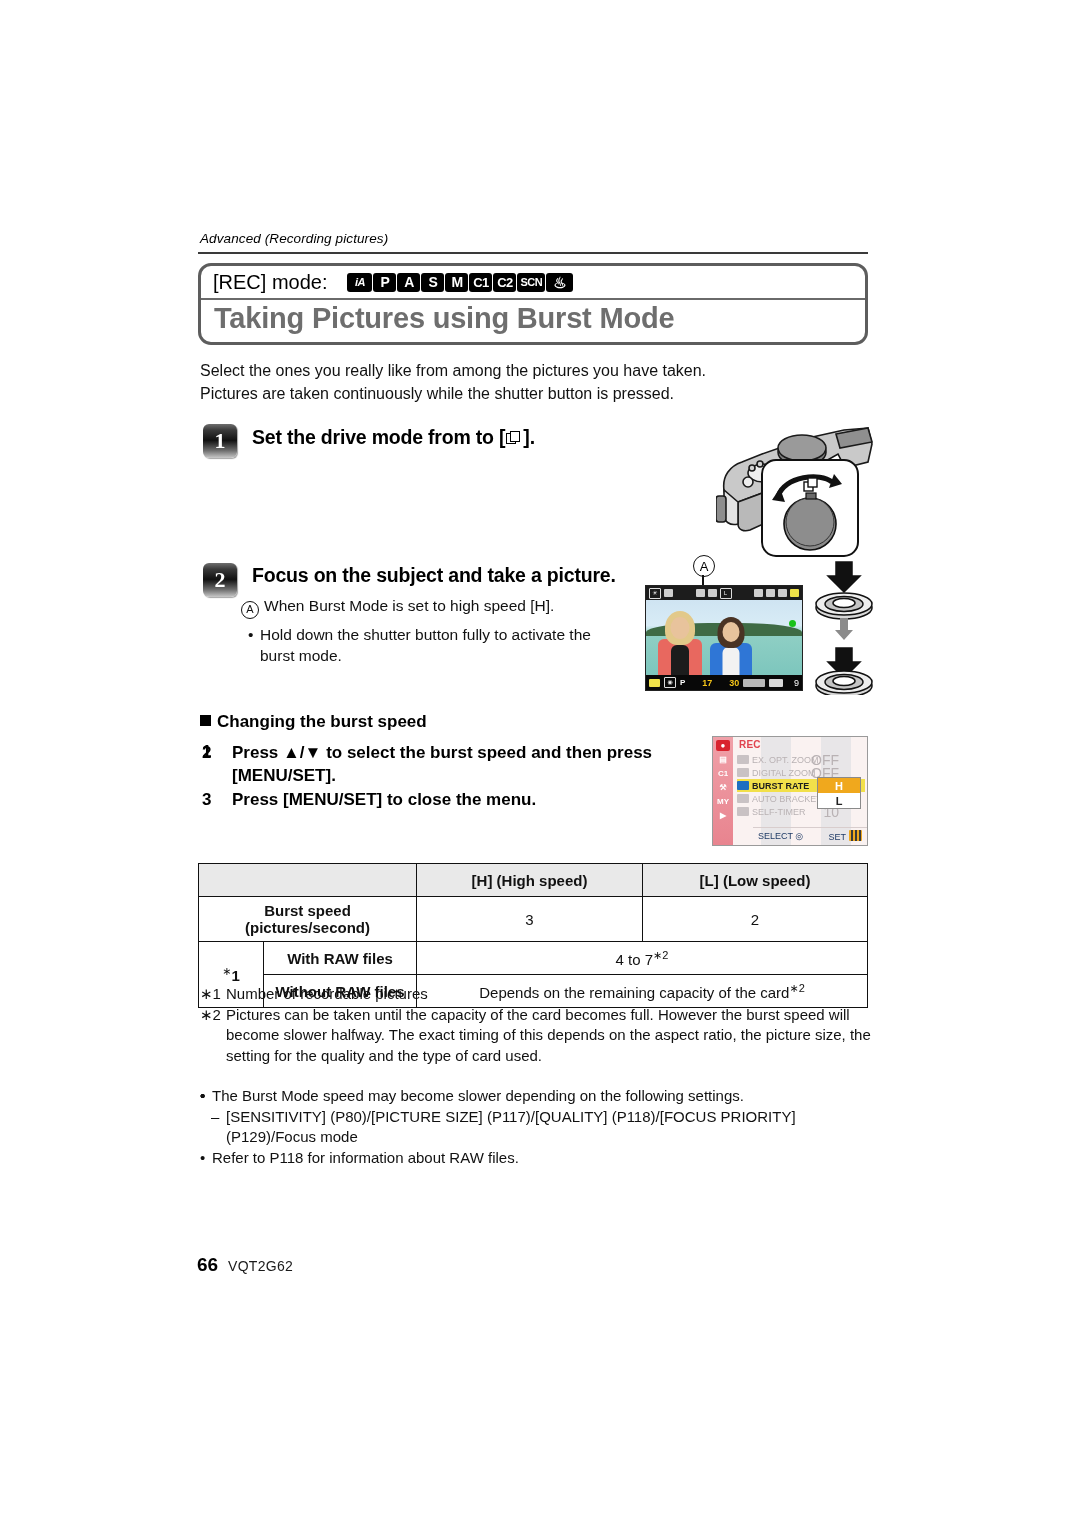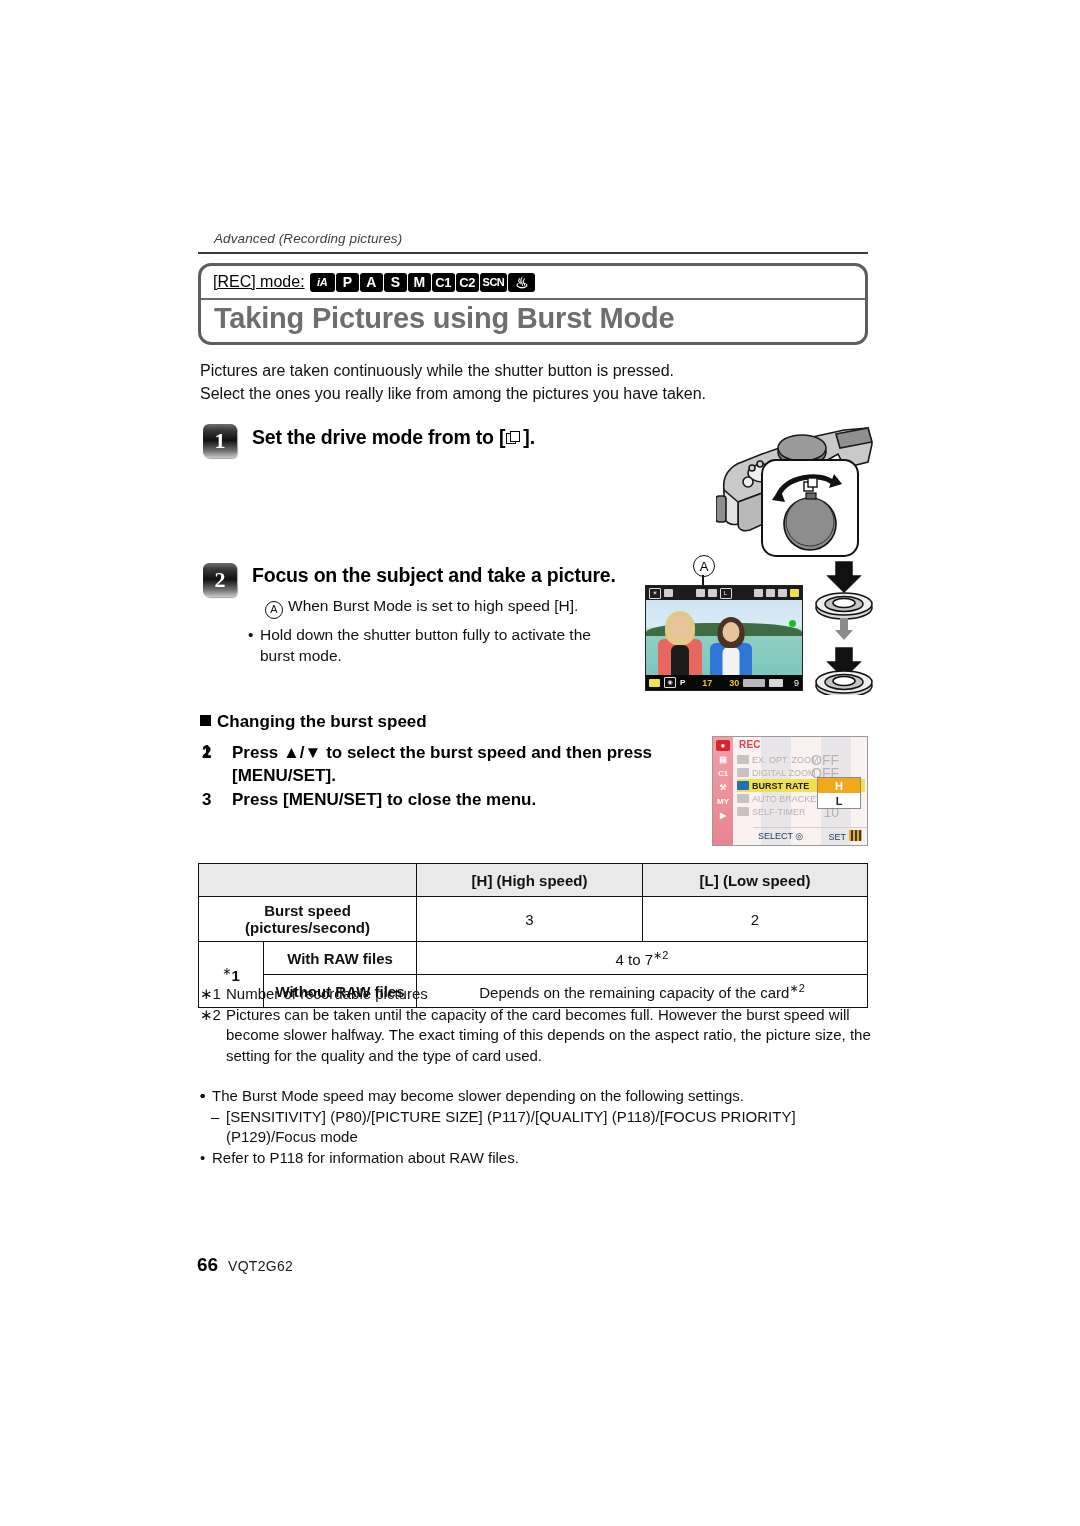--- a/index.html
+++ b/index.html
@@ -23,23 +23,22 @@
     height: 1526px;
   }
 
   
   .running-head {
     position: absolute;
     left: 200px;
     top: 231px;
     font-size: 13.5px;
     font-style: italic;
-    color: #404040;
+    color: #000000;
     letter-spacing: .1px;
-    margin-left: 14px;
   }
   .head-rule {
     position: absolute;
     left: 198px;
     top: 252px;
     width: 670px;
     height: 2px;
     background: #3a3a3a;
   }
 
@@ -60,25 +59,24 @@
     left: 0; top: 0;
     width: 100%;
     height: 34px;
     border-bottom: 2px solid #6a6a6a;
     box-sizing: border-box;
     display: flex;
     align-items: center;
     padding-left: 12px;
   }
   .mode-label {
-    font-size: 16px;
+    font-size: 20px;
     color: #000;
-    margin-right: 5px;
+    margin-right: 20px;
     white-space: nowrap;
-    text-decoration: underline;
   }
   .mode-icons { display: flex; align-items: center; gap: 1px; }
   .mi {
     display: inline-flex;
     align-items: center;
     justify-content: center;
     background: #000;
     color: #fff;
     font-weight: bold;
     border-radius: 3px;
@@ -156,21 +154,21 @@
     position: absolute;
     border: 1.4px solid #000;
     box-sizing: border-box;
     background: #fff;
   }
   .drive-glyph i:nth-child(1) { left: 0; top: 2px; width: 10px; height: 11px; }
   .drive-glyph i:nth-child(2) { left: 4px; top: 0; width: 10px; height: 11px; }
 
   .sub-a {
     position: absolute;
-    left: 265px;
+    left: 241px;
     top: 597px;
     font-size: 15.5px;
     color: #111;
   }
   .circle-a {
     display: inline-flex;
     width: 16px; height: 16px;
     border: 1.3px solid #111;
     border-radius: 50%;
     align-items: center; justify-content: center;
@@ -422,22 +420,22 @@
         <span class="mi c1">C1</span>
         <span class="mi c2">C2</span>
         <span class="mi scn">SCN</span>
         <span class="mi cust">♨</span>
       </span>
     </div>
     <div class="main-title">Taking Pictures using Burst Mode</div>
   </div>
 
   <div class="intro">
+    <div>Select the ones you really like from among the pictures you have taken.</div>
     <div>Pictures are taken continuously while the shutter button is pressed.</div>
-    <div>Select the ones you really like from among the pictures you have taken.</div>
   </div>
 
   <div class="step-badge step1-badge">1</div>
   <div class="step-head step1-head">
     <span>Set the drive mode from to [</span><span class="drive-glyph"><i></i><i></i></span><span>].</span>
   </div>
 
   <div class="cam-illus">
     <svg width="160" height="142" viewBox="0 0 160 142">
       <g stroke="#1a1a1a" stroke-width="1.6" fill="none">

